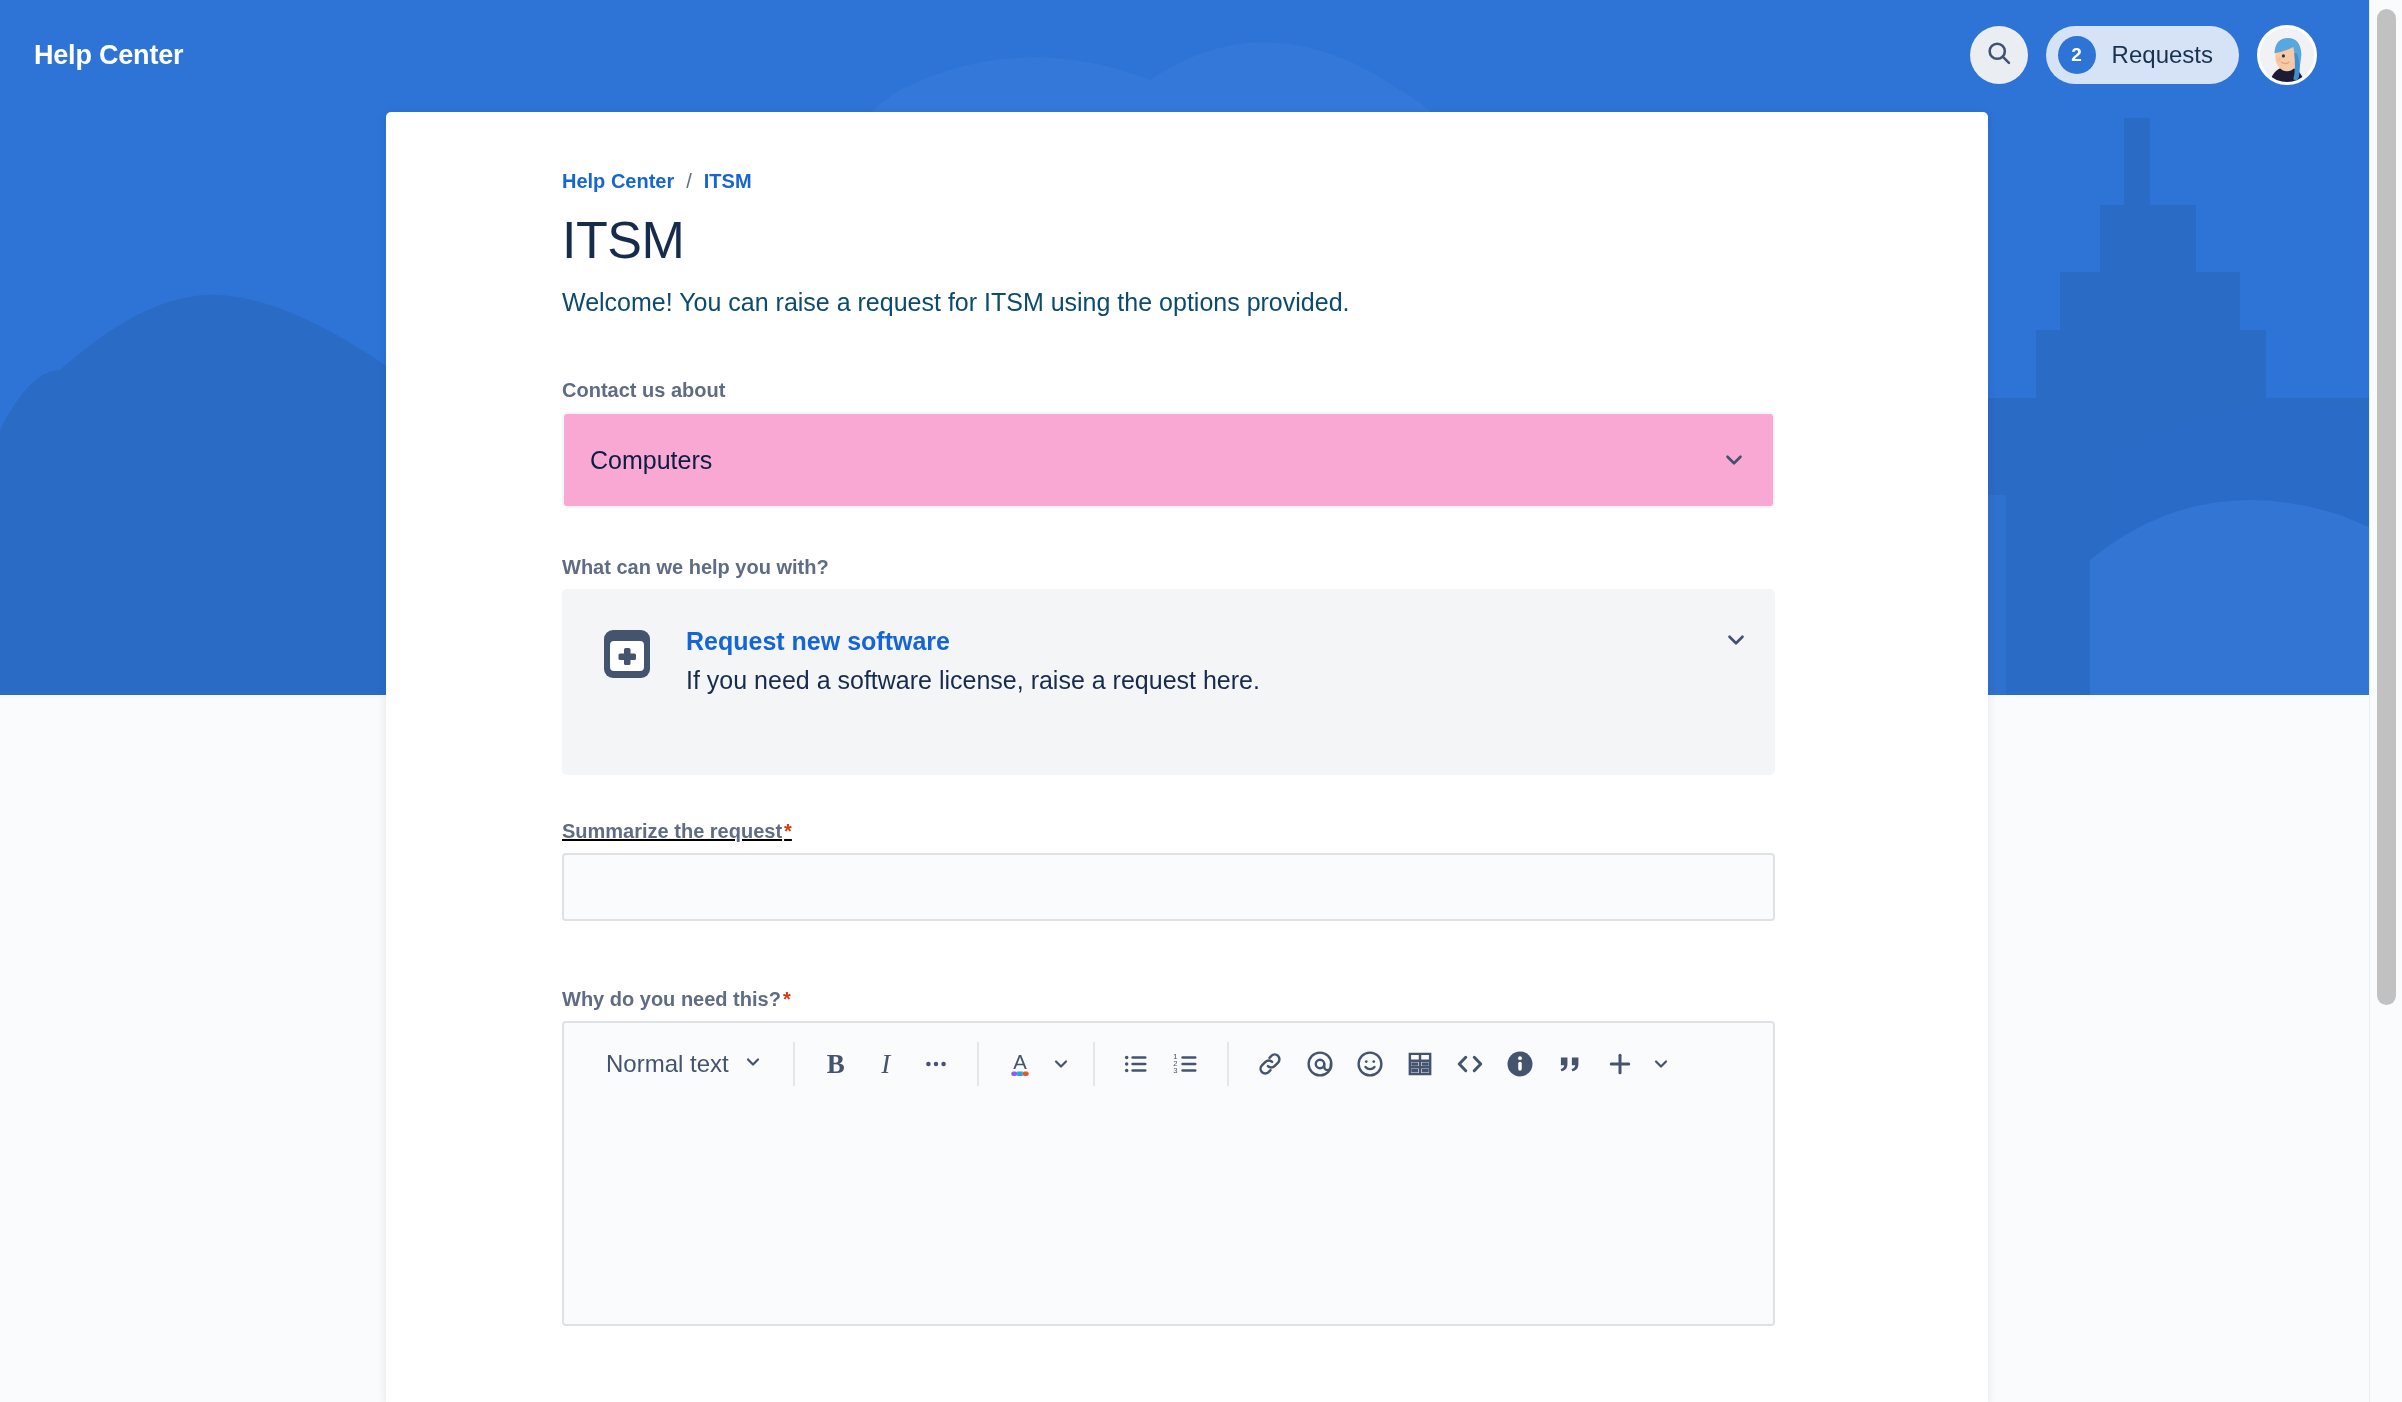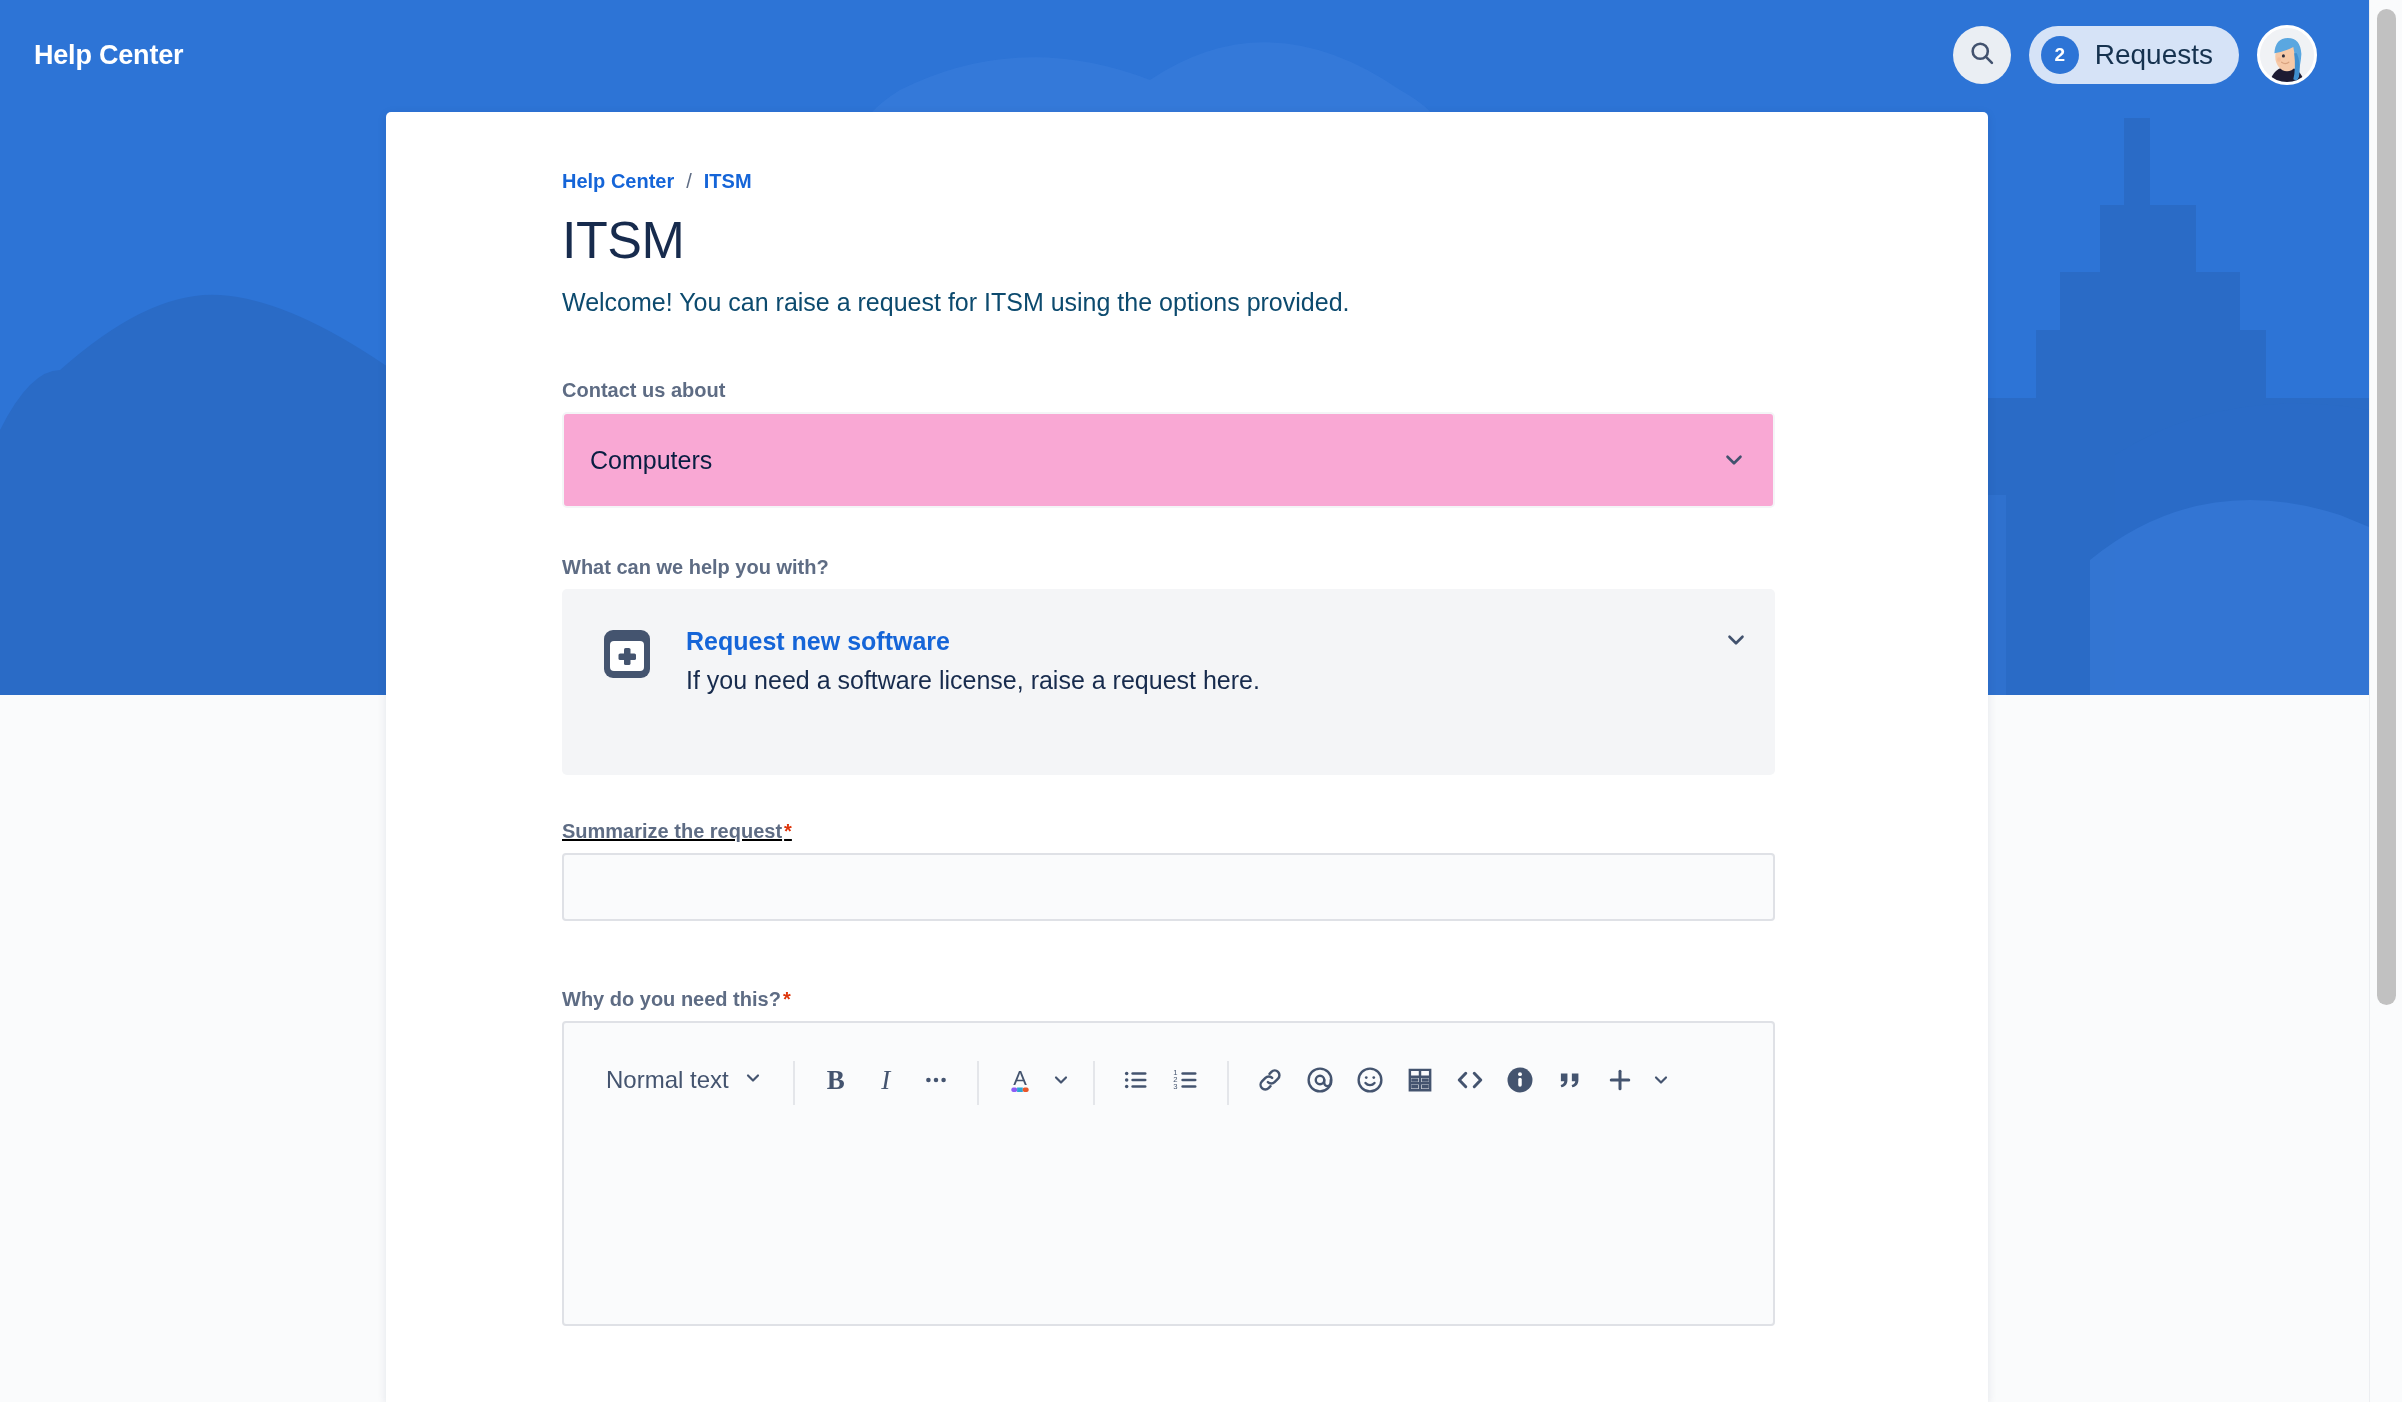--- a/index.html
+++ b/index.html
@@ -61,21 +61,21 @@
     padding: 0 26px 0 12px;
     gap: 16px;
     cursor: pointer;
   }
   .req-badge {
     width: 38px; height: 38px; border-radius: 50%;
     background: #2d74d6; color: #fff;
     font-size: 19px; font-weight: 600;
     display: flex; align-items: center; justify-content: center;
   }
-  .req-label { font-size: 28px; color: #16324f; }
+  .req-label { font-size: 24px; color: #16324f; }
   .avatar-btn {
     width: 60px; height: 60px; border-radius: 50%;
     overflow: hidden; background: #f2f4f7;
     border: 3px solid #ffffff;
     cursor: pointer;
   }
   .avatar-btn svg { display: block; width: 100%; height: 100%; }
 
   
   .card {
@@ -158,21 +158,21 @@
   
   .editor {
     width: 1213px; height: 305px;
     background: #fafbfc;
     border: 2px solid #dfe1e6;
     border-radius: 4px;
     display: flex; flex-direction: column;
   }
   .toolbar {
     height: 82px;
-    display: flex; align-items: flex-end;
+    display: flex; align-items: center;
     padding: 0 28px;
     gap: 0;
   }
   .tb-btn {
     height: 50px; min-width: 50px;
     display: flex; align-items: center; justify-content: center;
     color: #44546f; cursor: pointer;
     padding: 0 6px;
   }
   .tb-btn.text-btn { padding: 0 14px; gap: 14px; font-size: 24px; color: #44546f; }

